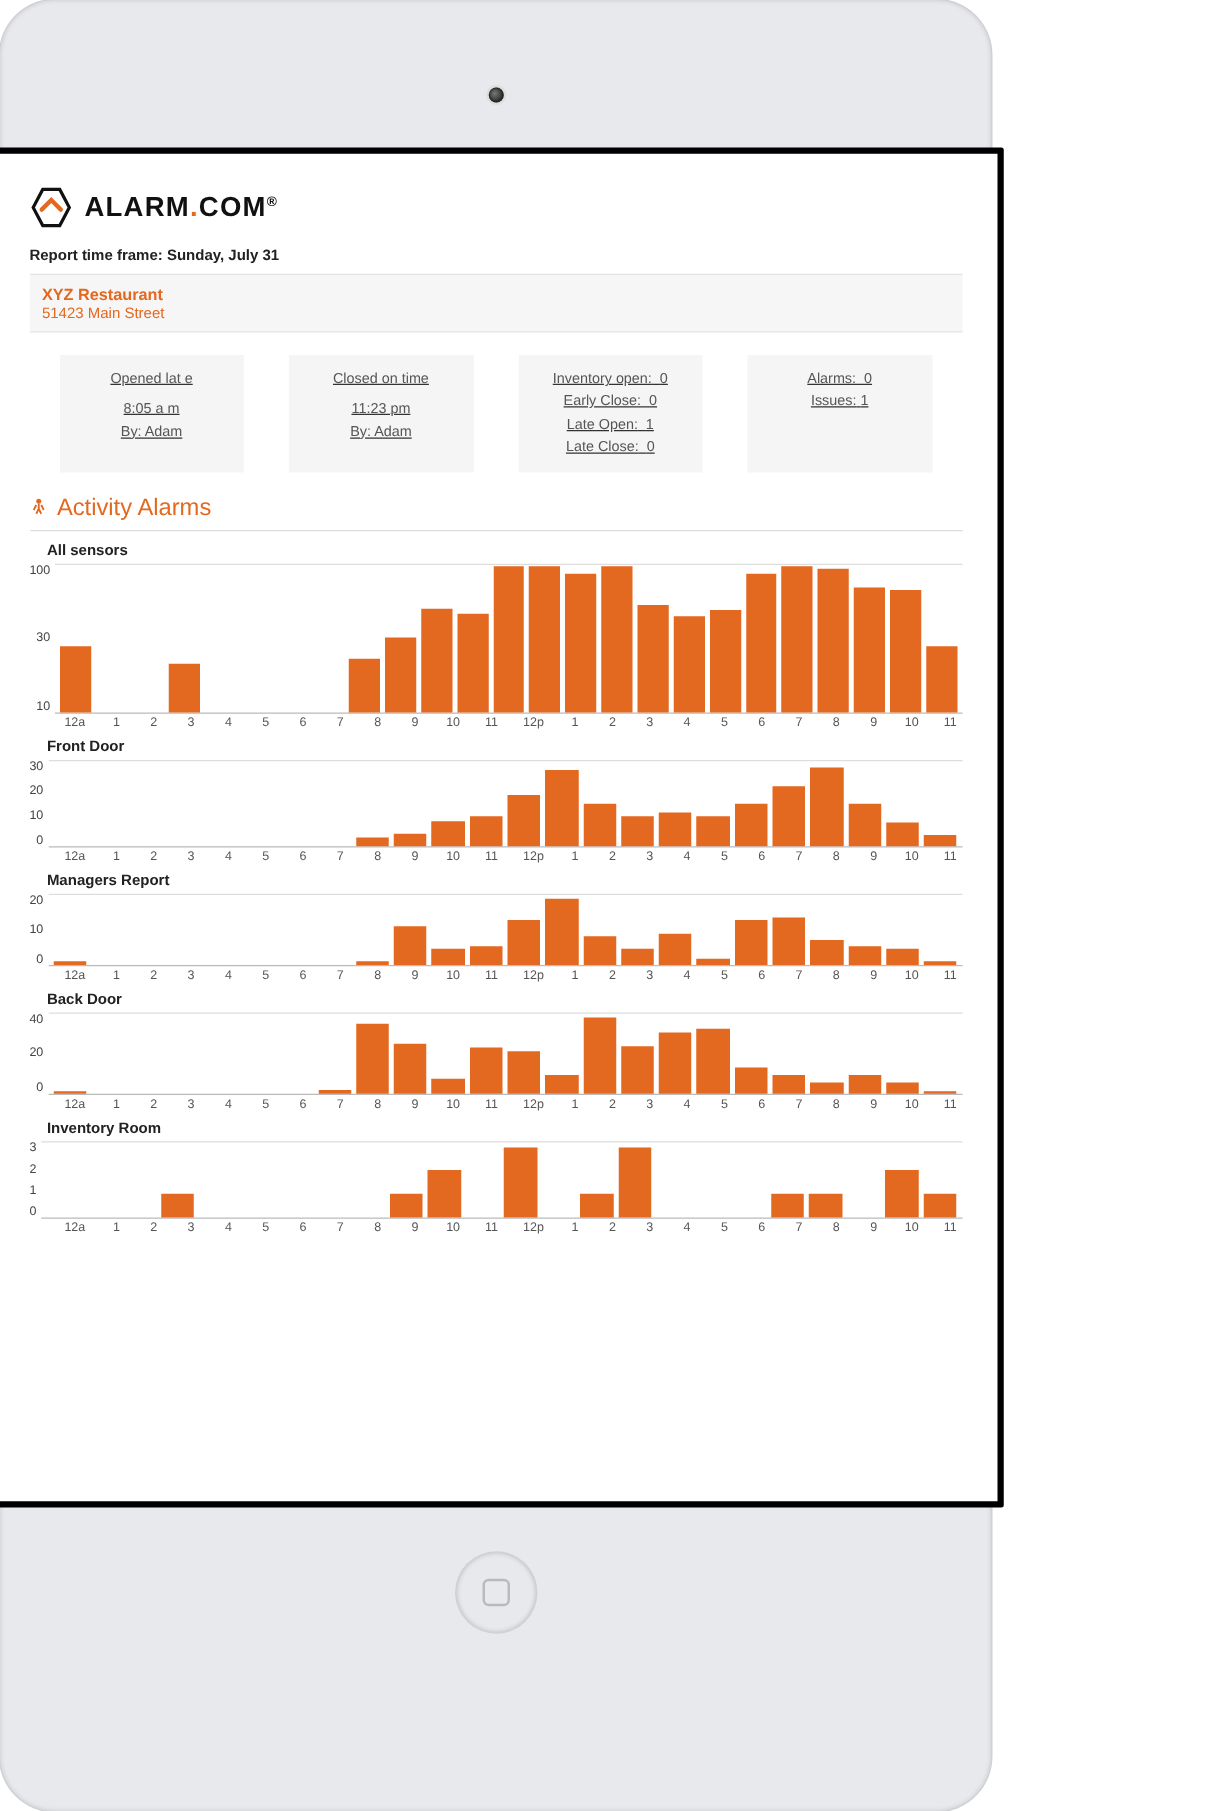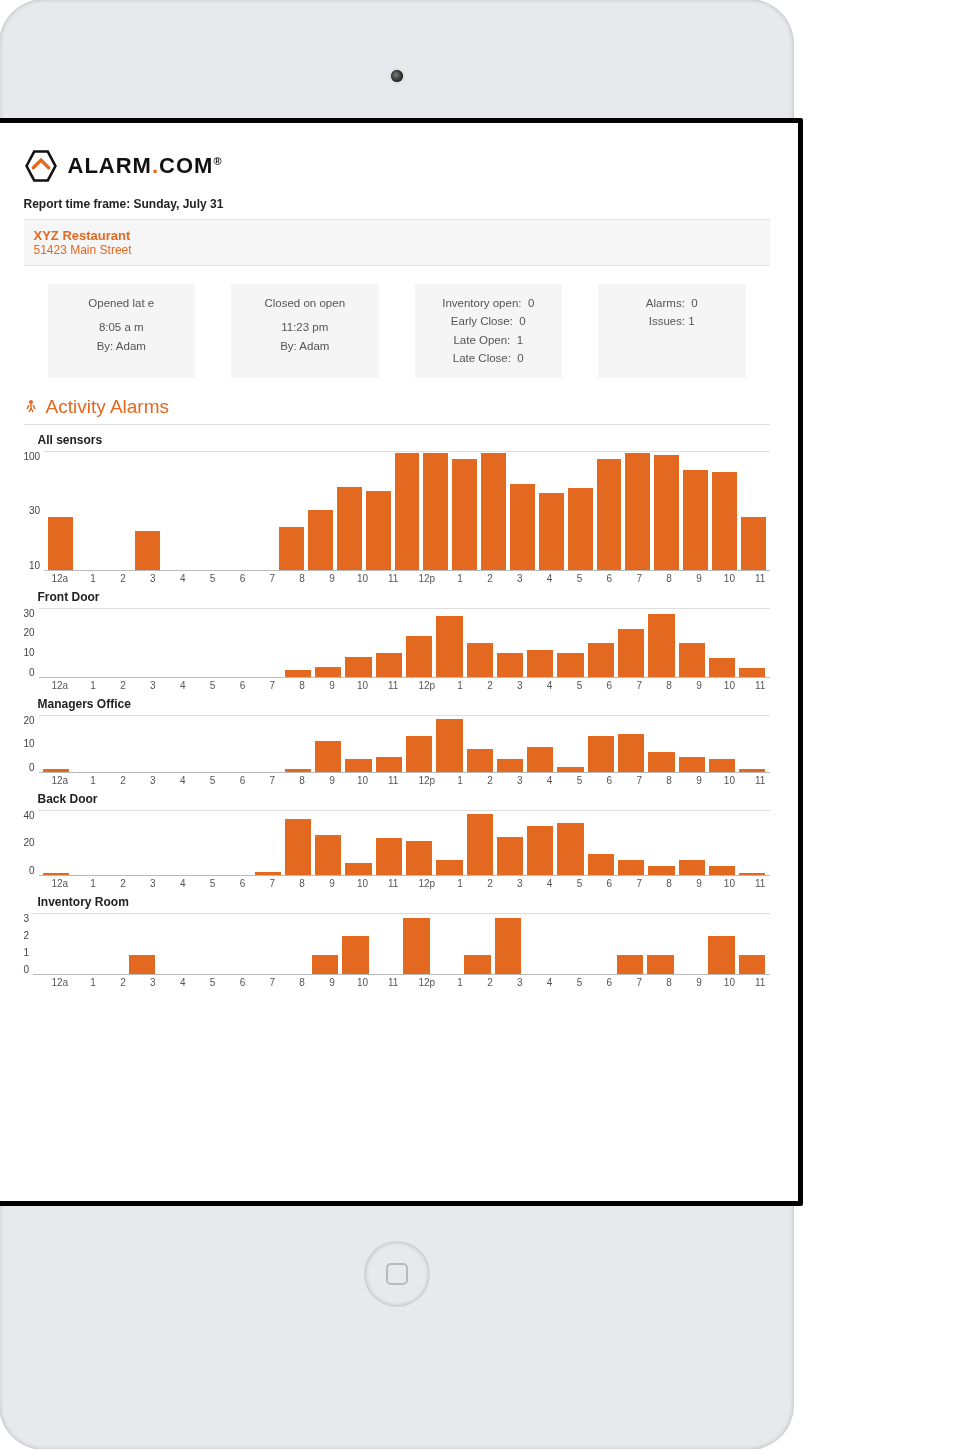--- a/index.html
+++ b/index.html
@@ -71,21 +71,21 @@
   .sec-title .ico { font-size:14px; }
 
   .report-frame { font-weight:700; font-size:12px; margin-bottom:8px; color:#222;}
   .loc-bar {
     background:#f6f6f6; border-top:1px solid #e5e5e5; border-bottom:1px solid #e5e5e5;
     padding:8px 10px; margin-bottom:18px;
   }
   .loc-bar .name { color:#e36820; font-weight:700; font-size:13px;}
   .loc-bar .addr { color:#e36820; font-size:12px; }
 
-  .stat-cards { display:flex; gap:36px; justify-content:space-between; padding:0 24px 10px; }
+  .stat-cards { display:flex; gap:36px; justify-content:space-between; padding:0 24px 10px;text-decoration:underline; }
   .card { background:#f5f5f5; flex:1 1 0; padding:10px 12px; text-align:center; font-size:11.5px; color:#555; line-height:1.6; }
   .card .hd { margin-bottom:6px;}
   .card .row { white-space:nowrap; }
 
   .activity-title, .sensor-title {
     color:#e36820; font-size:19px; display:flex; align-items:center; gap:8px;
     border-bottom:1px solid #ddd; padding-bottom:6px; margin:8px 0 8px;
   }
   .chart-label { font-weight:700; font-size:12px; margin:6px 0 4px 14px; color:#222;}
   .chart-wrap { display:flex; align-items:flex-end; }
@@ -123,21 +123,21 @@
         <div class="addr">51423 Main Street</div>
       </div>
 
       <div class="stat-cards">
         <div class="card">
           <div class="hd">Opened lat e</div>
           <div>8:05 a m</div>
           <div>By: Adam</div>
         </div>
         <div class="card">
-          <div class="hd">Closed on open</div>
+          <div class="hd">Closed on time</div>
           <div>11:23 pm</div>
           <div>By: Adam</div>
         </div>
         <div class="card">
           <div class="row"><span>Inventory open:</span>&nbsp;&nbsp;<span>0</span></div>
           <div class="row"><span>Early Close:</span>&nbsp;&nbsp;<span>0</span></div>
           <div class="row"><span>Late Open:</span>&nbsp;&nbsp;<span>1</span></div>
           <div class="row"><span>Late Close:</span>&nbsp;&nbsp;<span>0</span></div>
         </div>
         <div class="card">
@@ -274,21 +274,21 @@
           <div>4</div>
           <div>5</div>
           <div>6</div>
           <div>7</div>
           <div>8</div>
           <div>9</div>
           <div>10</div>
           <div>11</div>
         </div>
 
-      <div class="chart-label">Managers Office</div>
+      <div class="chart-label">Managers Report</div>
       <div class="chart-wrap mini">
         <div class="y-axis" style="height:58px">
             <div>20</div>
             <div>10</div>
             <div>0</div>
           </div>
         <div class="chart-area" style="height:58px">
             <div class="bar" style="height: 3px;"></div>
             <div class="bar" style="height: 0px;"></div>
             <div class="bar" style="height: 0px;"></div>

